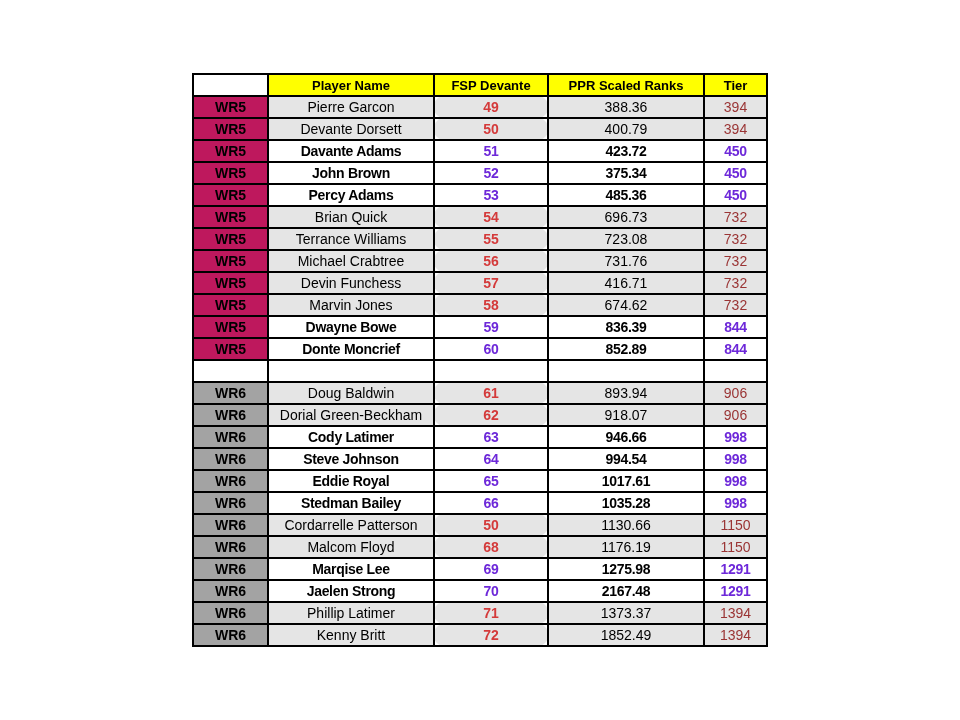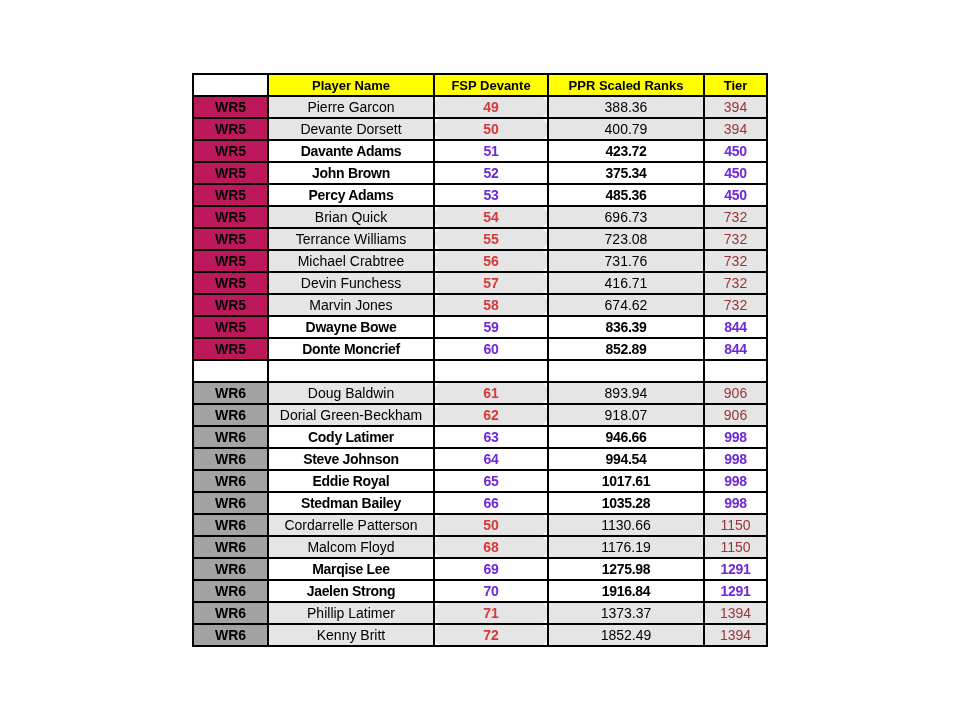--- a/index.html
+++ b/index.html
@@ -236,21 +236,21 @@
     <td class="label-cell">WR6</td>
     <td class="data-cell name-cell">Marqise Lee</td>
     <td class="data-cell fsp-cell">69</td>
     <td class="data-cell ppr-cell">1275.98</td>
     <td class="data-cell tier-cell">1291</td>
   </tr>
           <tr class="plain wr6">
     <td class="label-cell">WR6</td>
     <td class="data-cell name-cell">Jaelen Strong</td>
     <td class="data-cell fsp-cell">70</td>
-    <td class="data-cell ppr-cell">1916.84</td>
+    <td class="data-cell ppr-cell">2167.48</td>
     <td class="data-cell tier-cell">1291</td>
   </tr>
           <tr class="shaded wr6">
     <td class="label-cell">WR6</td>
     <td class="data-cell name-cell">Phillip Latimer</td>
     <td class="data-cell fsp-cell">71</td>
     <td class="data-cell ppr-cell">1373.37</td>
     <td class="data-cell tier-cell">1394</td>
   </tr>
           <tr class="shaded wr6">

